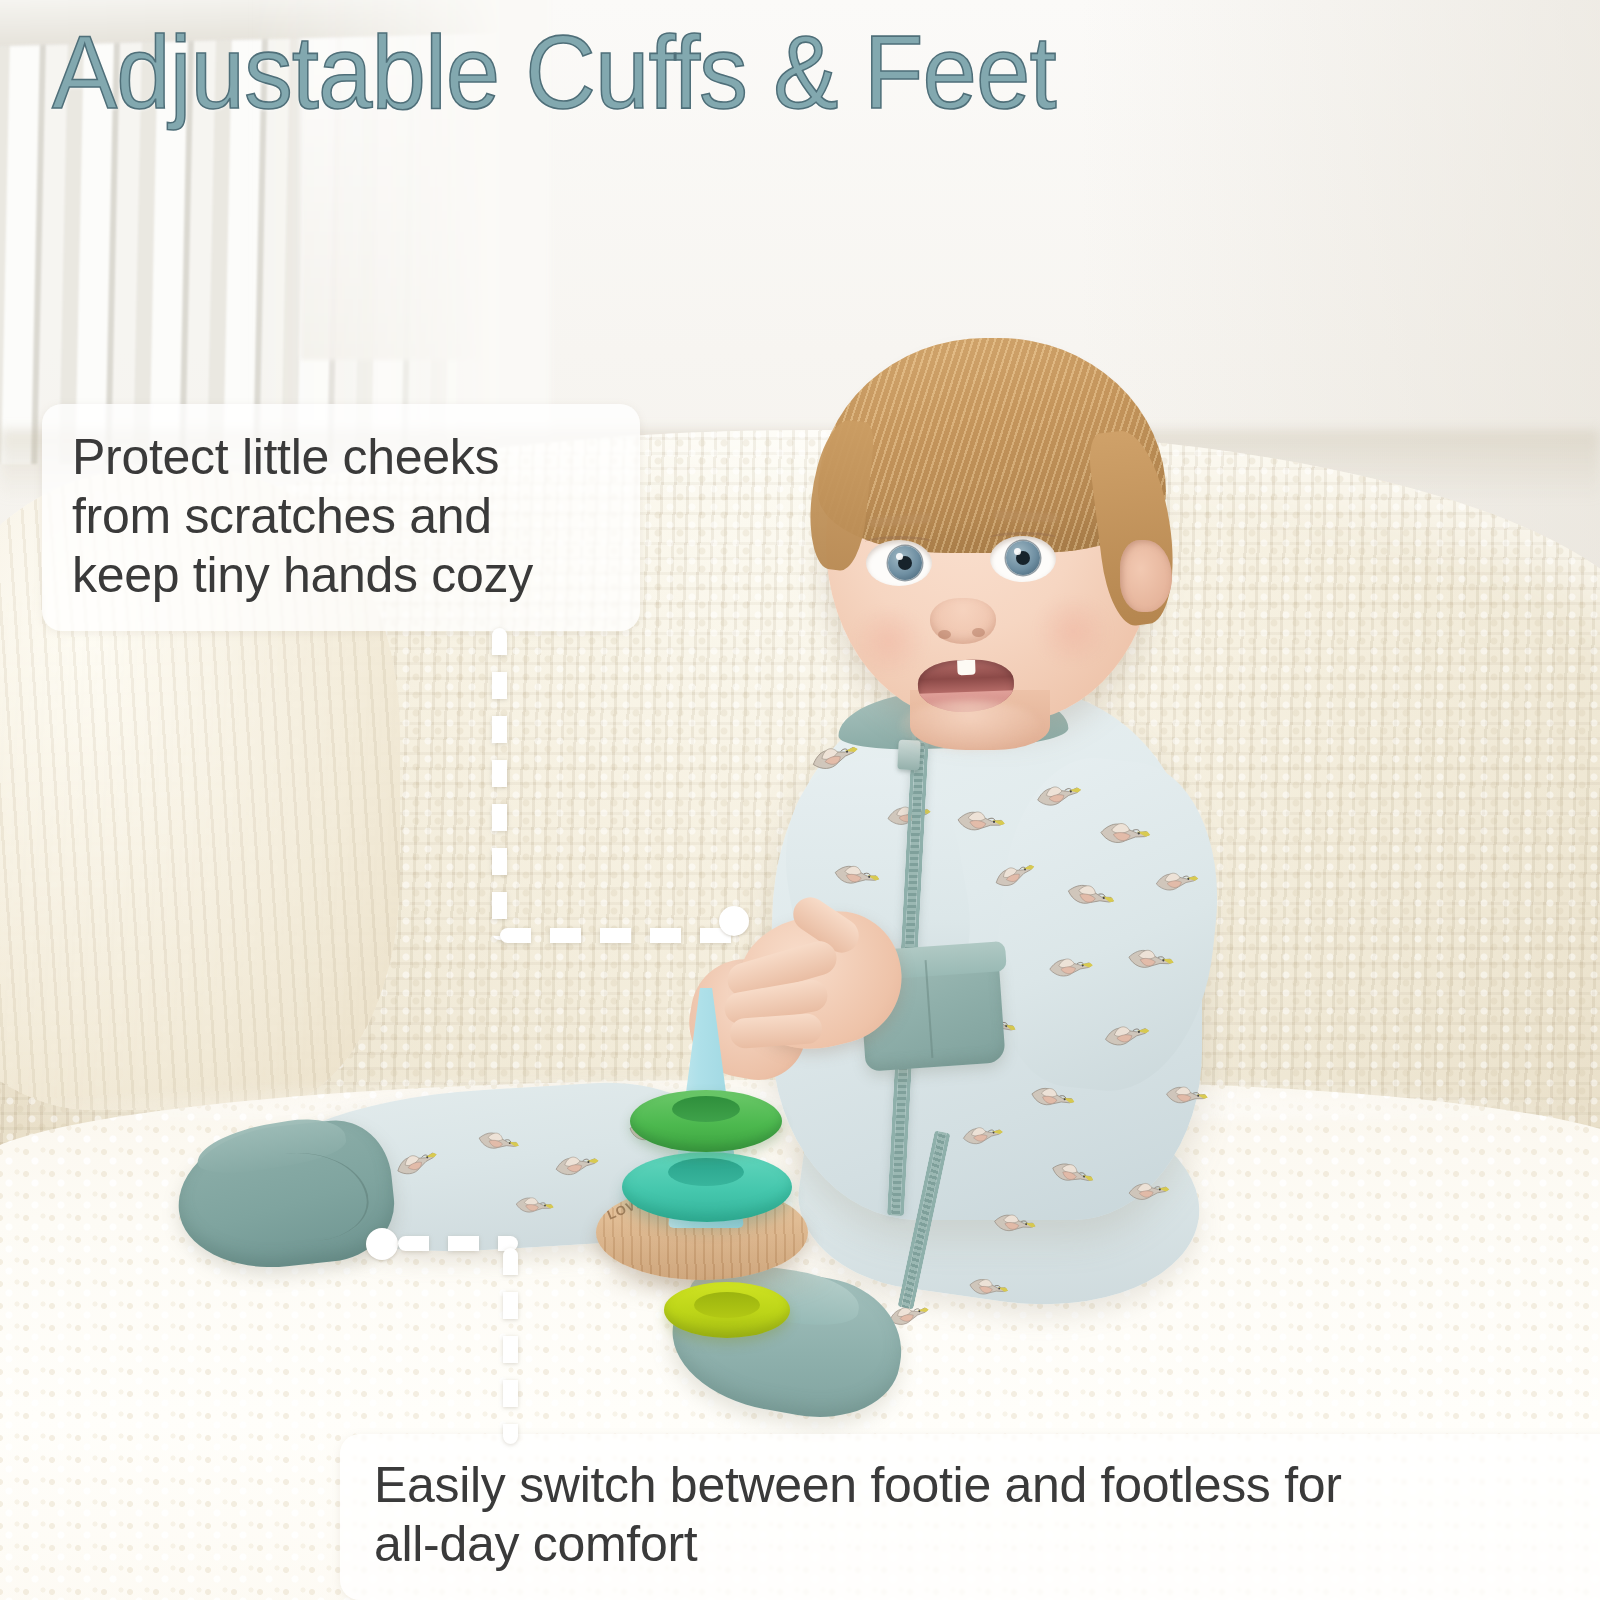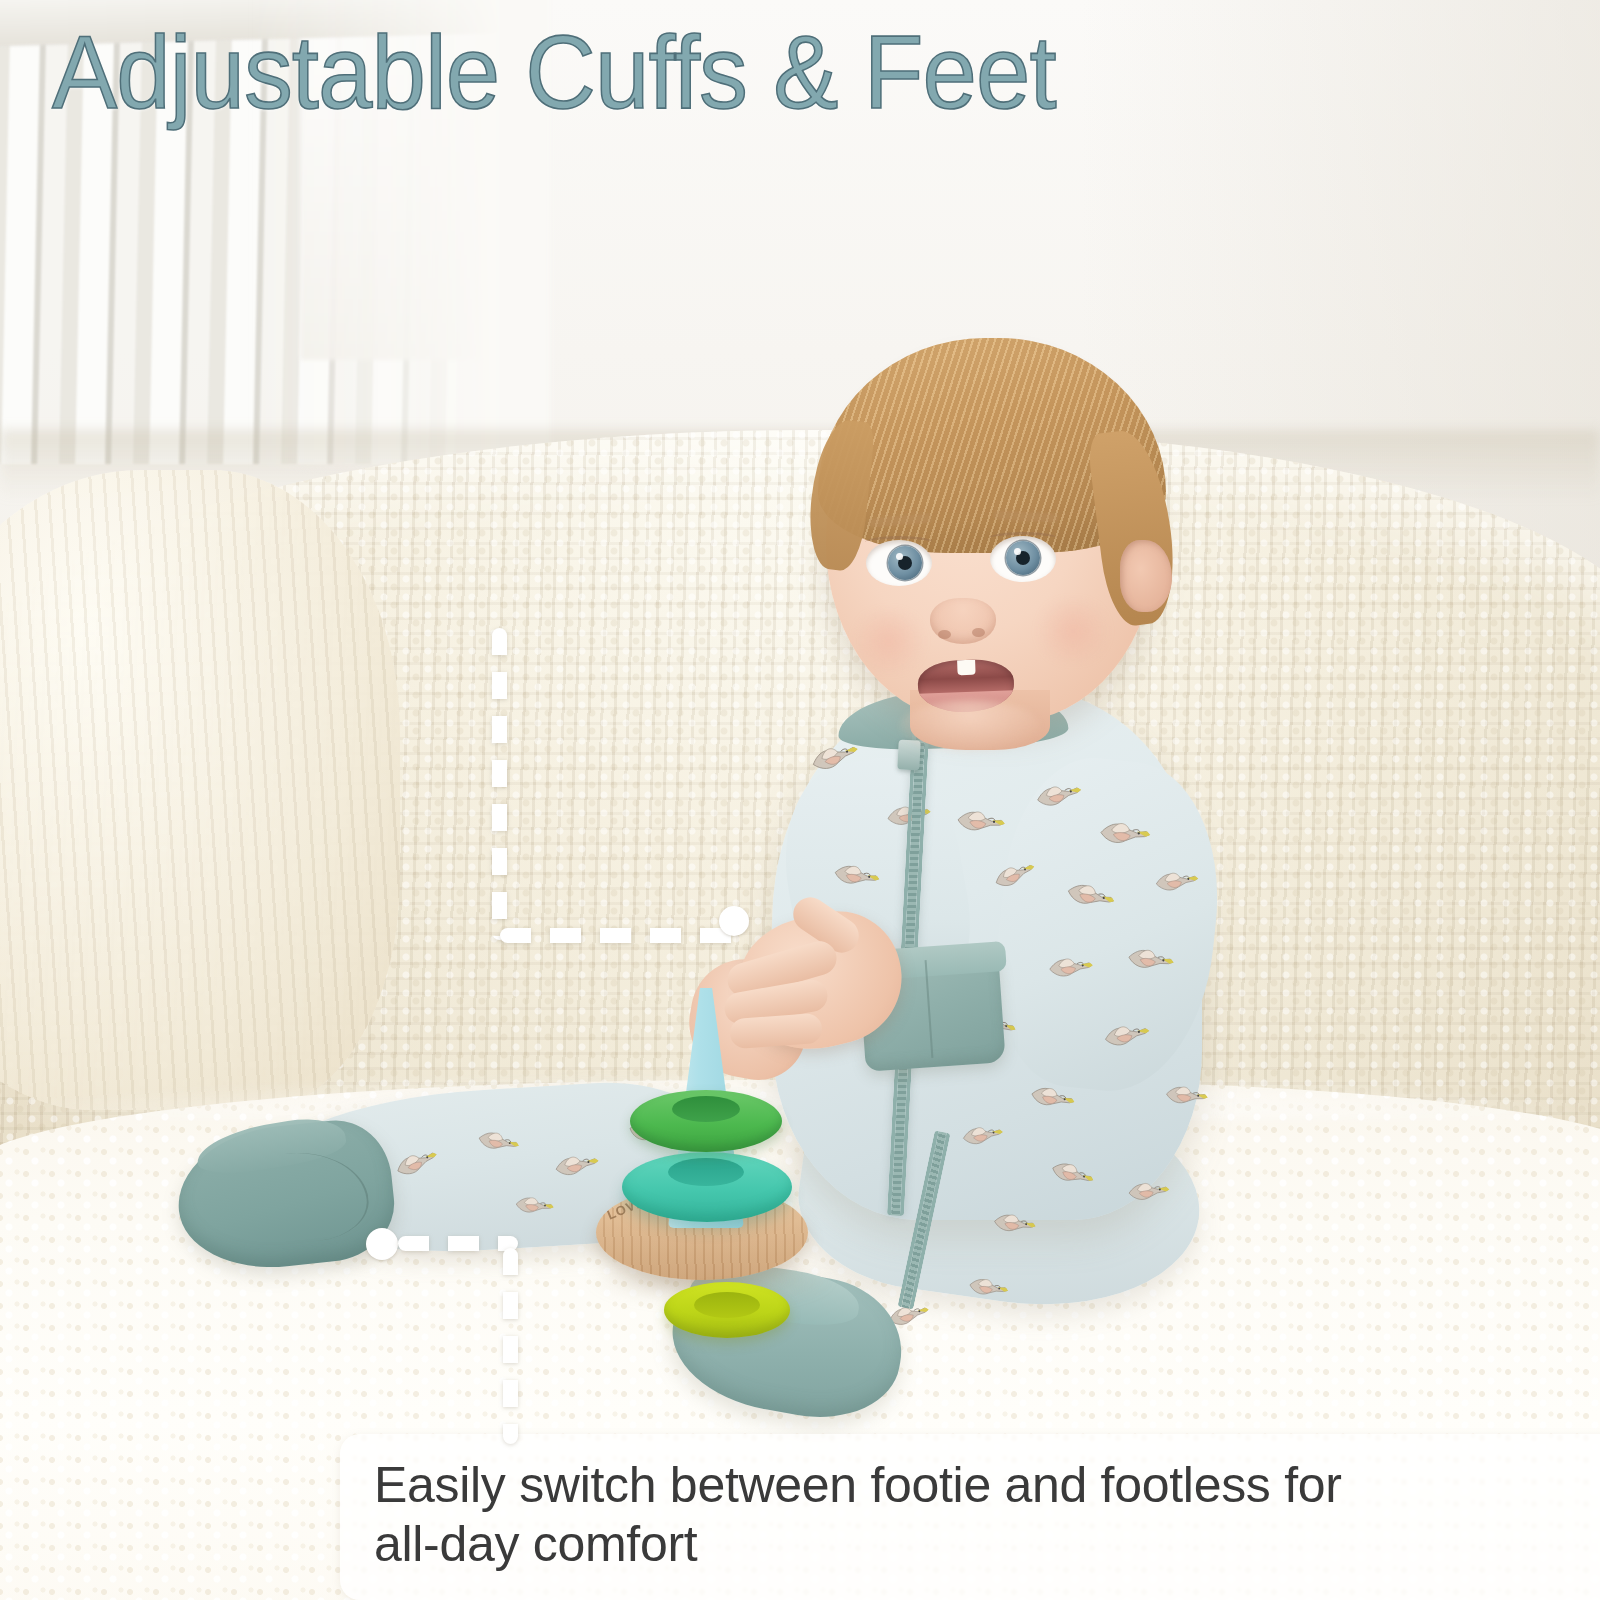--- a/index.html
+++ b/index.html
@@ -918,20 +918,23 @@
     <div class="ring-teal"></div>
     <div class="ring-teal-hole"></div>
     <div class="ring-green"></div>
     <div class="ring-green-hole"></div>
     <div class="ring-lime"></div>
     <div class="ring-lime-hole"></div>
   </div>
 
   <div class="title">Adjustable Cuffs &amp; Feet</div>
 
+  <div class="callout" id="callout-cuffs">Protect little cheeks
+from scratches and
+keep tiny hands cozy</div>
 
   <div class="callout" id="callout-feet">Easily switch between footie and footless for
 all-day comfort</div>
 
   <div class="dash-v" style="left:492px;top:628px;height:312px;"></div>
   <div class="dash-h" style="left:500px;top:928px;width:250px;"></div>
   <div class="dot" style="left:719px;top:906px;width:30px;height:30px;"></div>
 
   <div class="dot" style="left:366px;top:1228px;width:32px;height:32px;"></div>
   <div class="dash-h" style="left:398px;top:1236px;width:120px;"></div>

